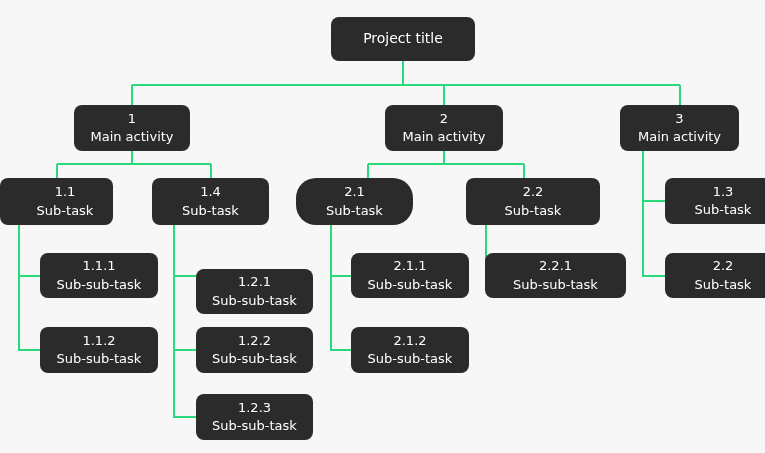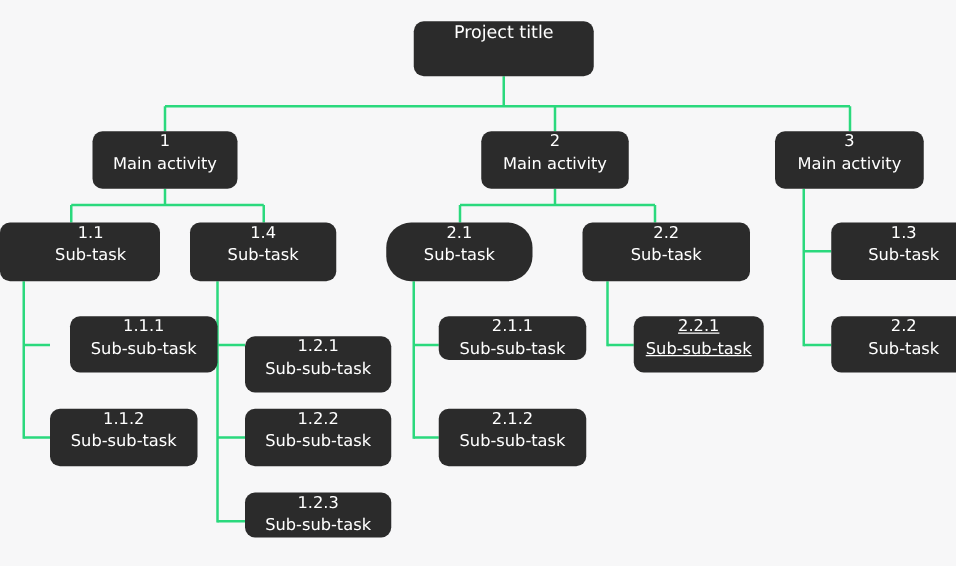--- a/index.html
+++ b/index.html
@@ -21,21 +21,21 @@
     overflow:hidden;
   }
   .node{
     position:absolute;
     background:var(--box);
     color:var(--text);
     border-radius:8px;
     display:flex;
     flex-direction:column;
     align-items:center;
-    justify-content:flex-start;
+    justify-content:center;
     text-align:center;
     font-size:13px;
     line-height:1.42;
     box-sizing:border-box;
   }
   .node.project{
     font-size:14px;
   }
   .node .num,
   .node .lbl{
@@ -87,69 +87,69 @@
       <span class="lbl">Main activity</span>
     </div>
     <div class="node" style="left: 385px; top: 105px; width: 118px; height: 46px;">
       <span class="num">2</span>
       <span class="lbl">Main activity</span>
     </div>
     <div class="node" style="left: 620px; top: 105px; width: 119px; height: 46px;">
       <span class="num">3</span>
       <span class="lbl">Main activity</span>
     </div>
-    <div class="node" style="left: 0px; top: 178px; width: 128px; height: 47px; padding-left: 17px;">
+    <div class="node" style="left: 0px; top: 178px; width: 113px; height: 47px; padding-left: 17px;">
       <span class="num">1.1</span>
       <span class="lbl">Sub-task</span>
     </div>
     <div class="node" style="left: 152px; top: 178px; width: 117px; height: 47px;">
       <span class="num">1.4</span>
       <span class="lbl">Sub-task</span>
     </div>
-    <div class="node" style="left: 309px; top: 178px; width: 117px; height: 47px; border-radius: 20px;">
+    <div class="node" style="left: 296px; top: 178px; width: 117px; height: 47px; border-radius: 20px;">
       <span class="num">2.1</span>
       <span class="lbl">Sub-task</span>
     </div>
     <div class="node" style="left: 466px; top: 178px; width: 134px; height: 47px;">
       <span class="num">2.2</span>
       <span class="lbl">Sub-task</span>
     </div>
     <div class="node" style="left: 665px; top: 178px; width: 116px; height: 46px;">
       <span class="num">1.3</span>
       <span class="lbl">Sub-task</span>
     </div>
-    <div class="node" style="left: 40px; top: 253px; width: 118px; height: 45px; margin-left: 16px;">
+    <div class="node" style="left: 40px; top: 253px; width: 118px; height: 45px;">
       <span class="num">1.1.1</span>
       <span class="lbl">Sub-sub-task</span>
     </div>
     <div class="node" style="left: 196px; top: 253px; width: 117px; height: 45px; margin-top: 16px;">
       <span class="num">1.2.1</span>
       <span class="lbl">Sub-sub-task</span>
     </div>
-    <div class="node" style="left: 351px; top: 253px; width: 118px; height: 35px;">
+    <div class="node" style="left: 351px; top: 253px; width: 118px; height: 45px;">
       <span class="num">2.1.1</span>
       <span class="lbl">Sub-sub-task</span>
     </div>
-    <div class="node" style="left: 507px; top: 253px; width: 104px; height: 45px; text-decoration: underline;">
+    <div class="node" style="left: 485px; top: 253px; width: 141px; height: 45px;">
       <span class="num">2.2.1</span>
       <span class="lbl">Sub-sub-task</span>
     </div>
     <div class="node" style="left: 665px; top: 253px; width: 116px; height: 45px;">
       <span class="num">2.2</span>
       <span class="lbl">Sub-task</span>
     </div>
     <div class="node" style="left: 40px; top: 327px; width: 118px; height: 46px;">
       <span class="num">1.1.2</span>
       <span class="lbl">Sub-sub-task</span>
     </div>
     <div class="node" style="left: 196px; top: 327px; width: 117px; height: 46px;">
       <span class="num">1.2.2</span>
       <span class="lbl">Sub-sub-task</span>
     </div>
     <div class="node" style="left: 351px; top: 327px; width: 118px; height: 46px;">
       <span class="num">2.1.2</span>
       <span class="lbl">Sub-sub-task</span>
     </div>
-    <div class="node" style="left: 196px; top: 394px; width: 117px; height: 36px;">
+    <div class="node" style="left: 196px; top: 394px; width: 117px; height: 46px;">
       <span class="num">1.2.3</span>
       <span class="lbl">Sub-sub-task</span>
     </div>
   </div>
 
 </body></html>

